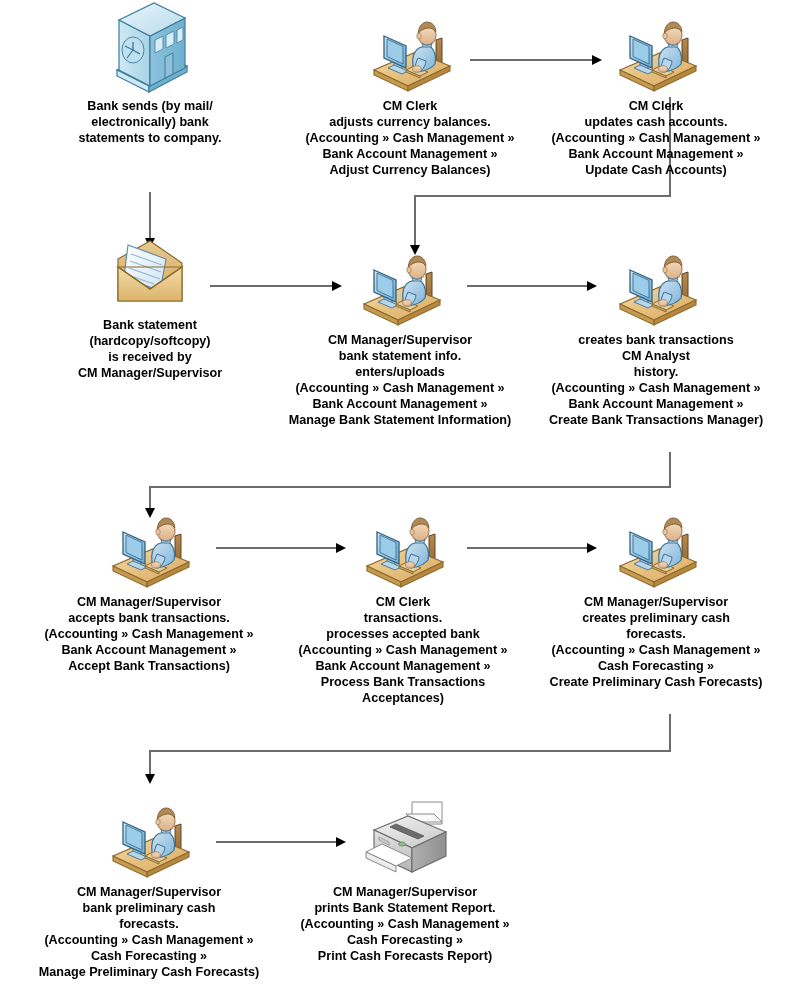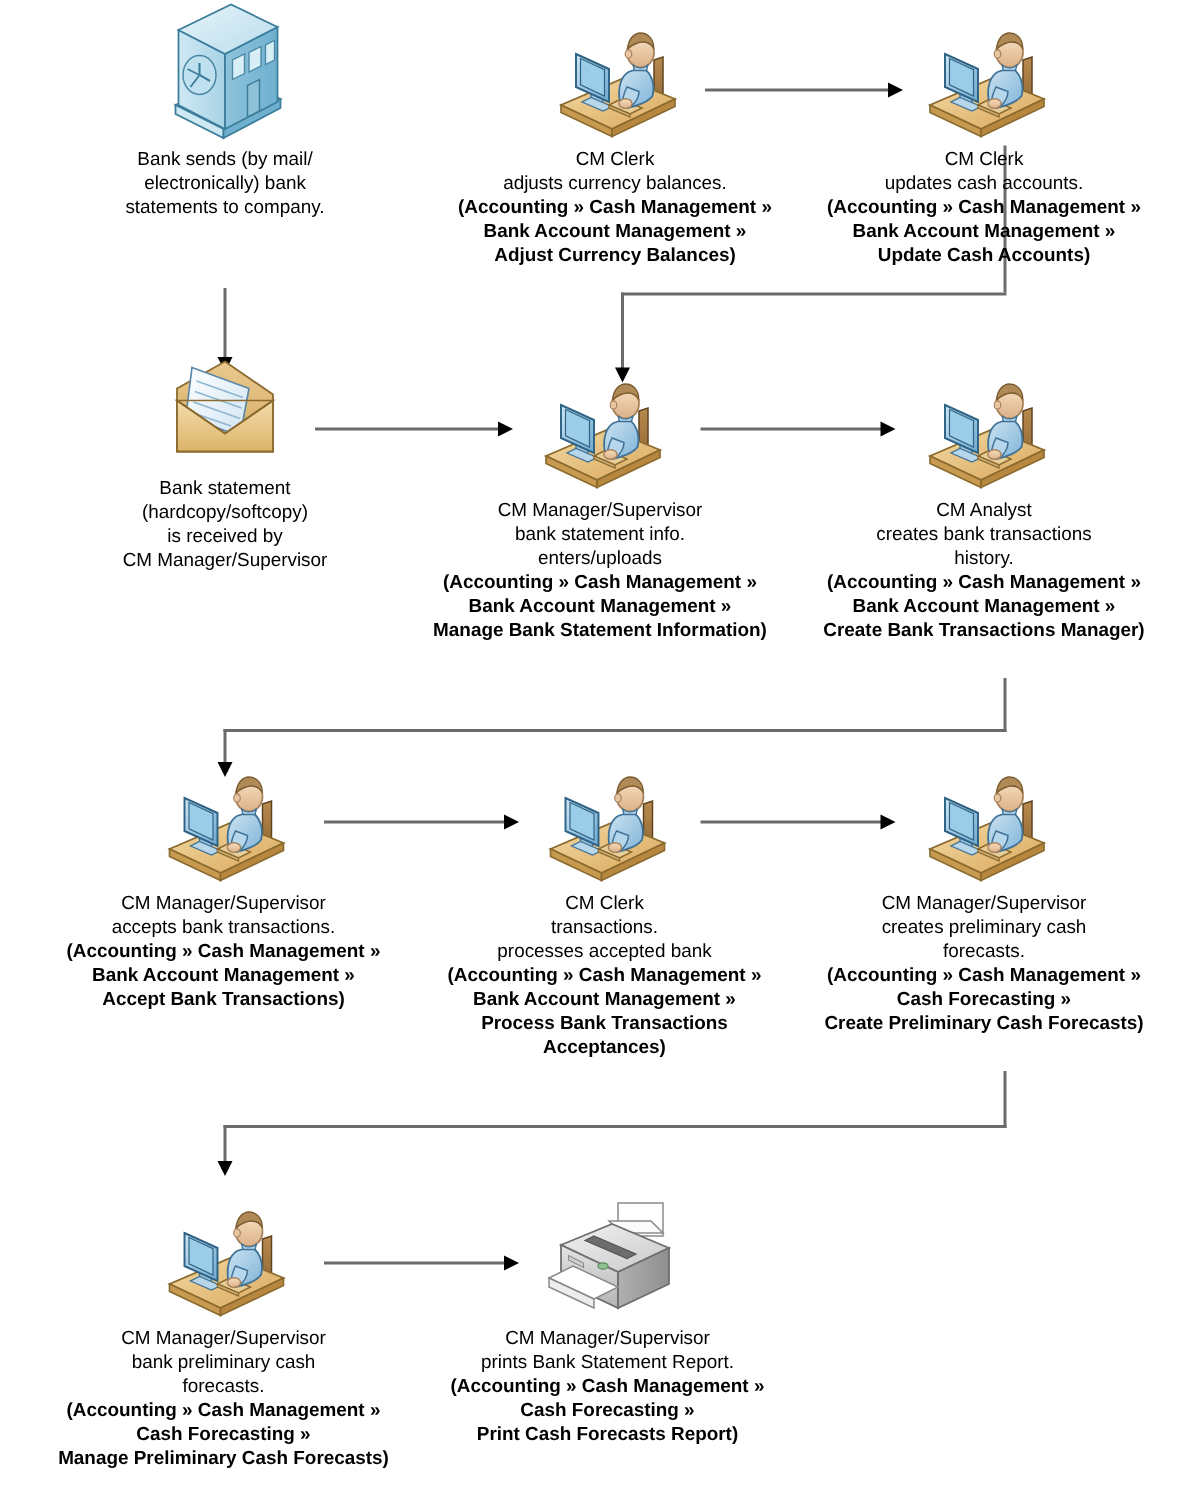--- a/index.html
+++ b/index.html
@@ -26,21 +26,21 @@
     justify-content: center;
     align-items: flex-end;
     height: 80px;
   }
   .caption {
     font-size: 12.6px;
     line-height: 16px;
     margin-top: 4px;
     white-space: normal;
   }
-  .caption .plain { font-weight: normal; }
+  .caption .plain { font-weight: bold; }
   .caption .path  { font-weight: bold; }
 
   
   .conn-line {
     position: absolute;
     background: #6b6b6b;
   }
   .conn-h { height: 2px; }
   .conn-v { width: 2px; }
   .arrowhead-down {
@@ -431,22 +431,22 @@
   <ellipse cx="65" cy="21" rx="9" ry="10" fill="url(#skinG)" stroke="#a8825c" stroke-width="1.2"></ellipse>
 
   <path d="M56.5 19 C56.5 12 61 8 65 8 C70 8 73.8 12 73.8 18 C71 14 67 13 62 15 C59.5 16 57.5 17.5 56.5 19 Z" fill="#b08a56" stroke="#7a5a30" stroke-width="0.9"></path>
 
   <ellipse cx="57" cy="22" rx="2.2" ry="2.8" fill="#e8c6a2" stroke="#a8825c" stroke-width="0.8"></ellipse>
 
   <path d="M60 29 C62 32 68 32 70 29 L69 33 L61 33 Z" fill="#b6d6ec" stroke="#3f7296" stroke-width="0.9"></path>
 </svg>
       </div>
     <div class="caption">
+        <div class="plain">creates bank transactions</div>
         <div class="plain">CM Analyst</div>
-        <div class="plain">creates bank transactions</div>
         <div class="plain">history.</div>
         <div class="path">(Accounting » Cash Management »</div>
         <div class="path">Bank Account Management »</div>
         <div class="path">Create Bank Transactions Manager)</div>
       </div>
   </div>
 
   <div class="node" style="left:10px; top:510px; width:278px;">
     <div class="icon-wrap">
 <svg class="icon" width="96" height="80" viewBox="0 0 96 80">

